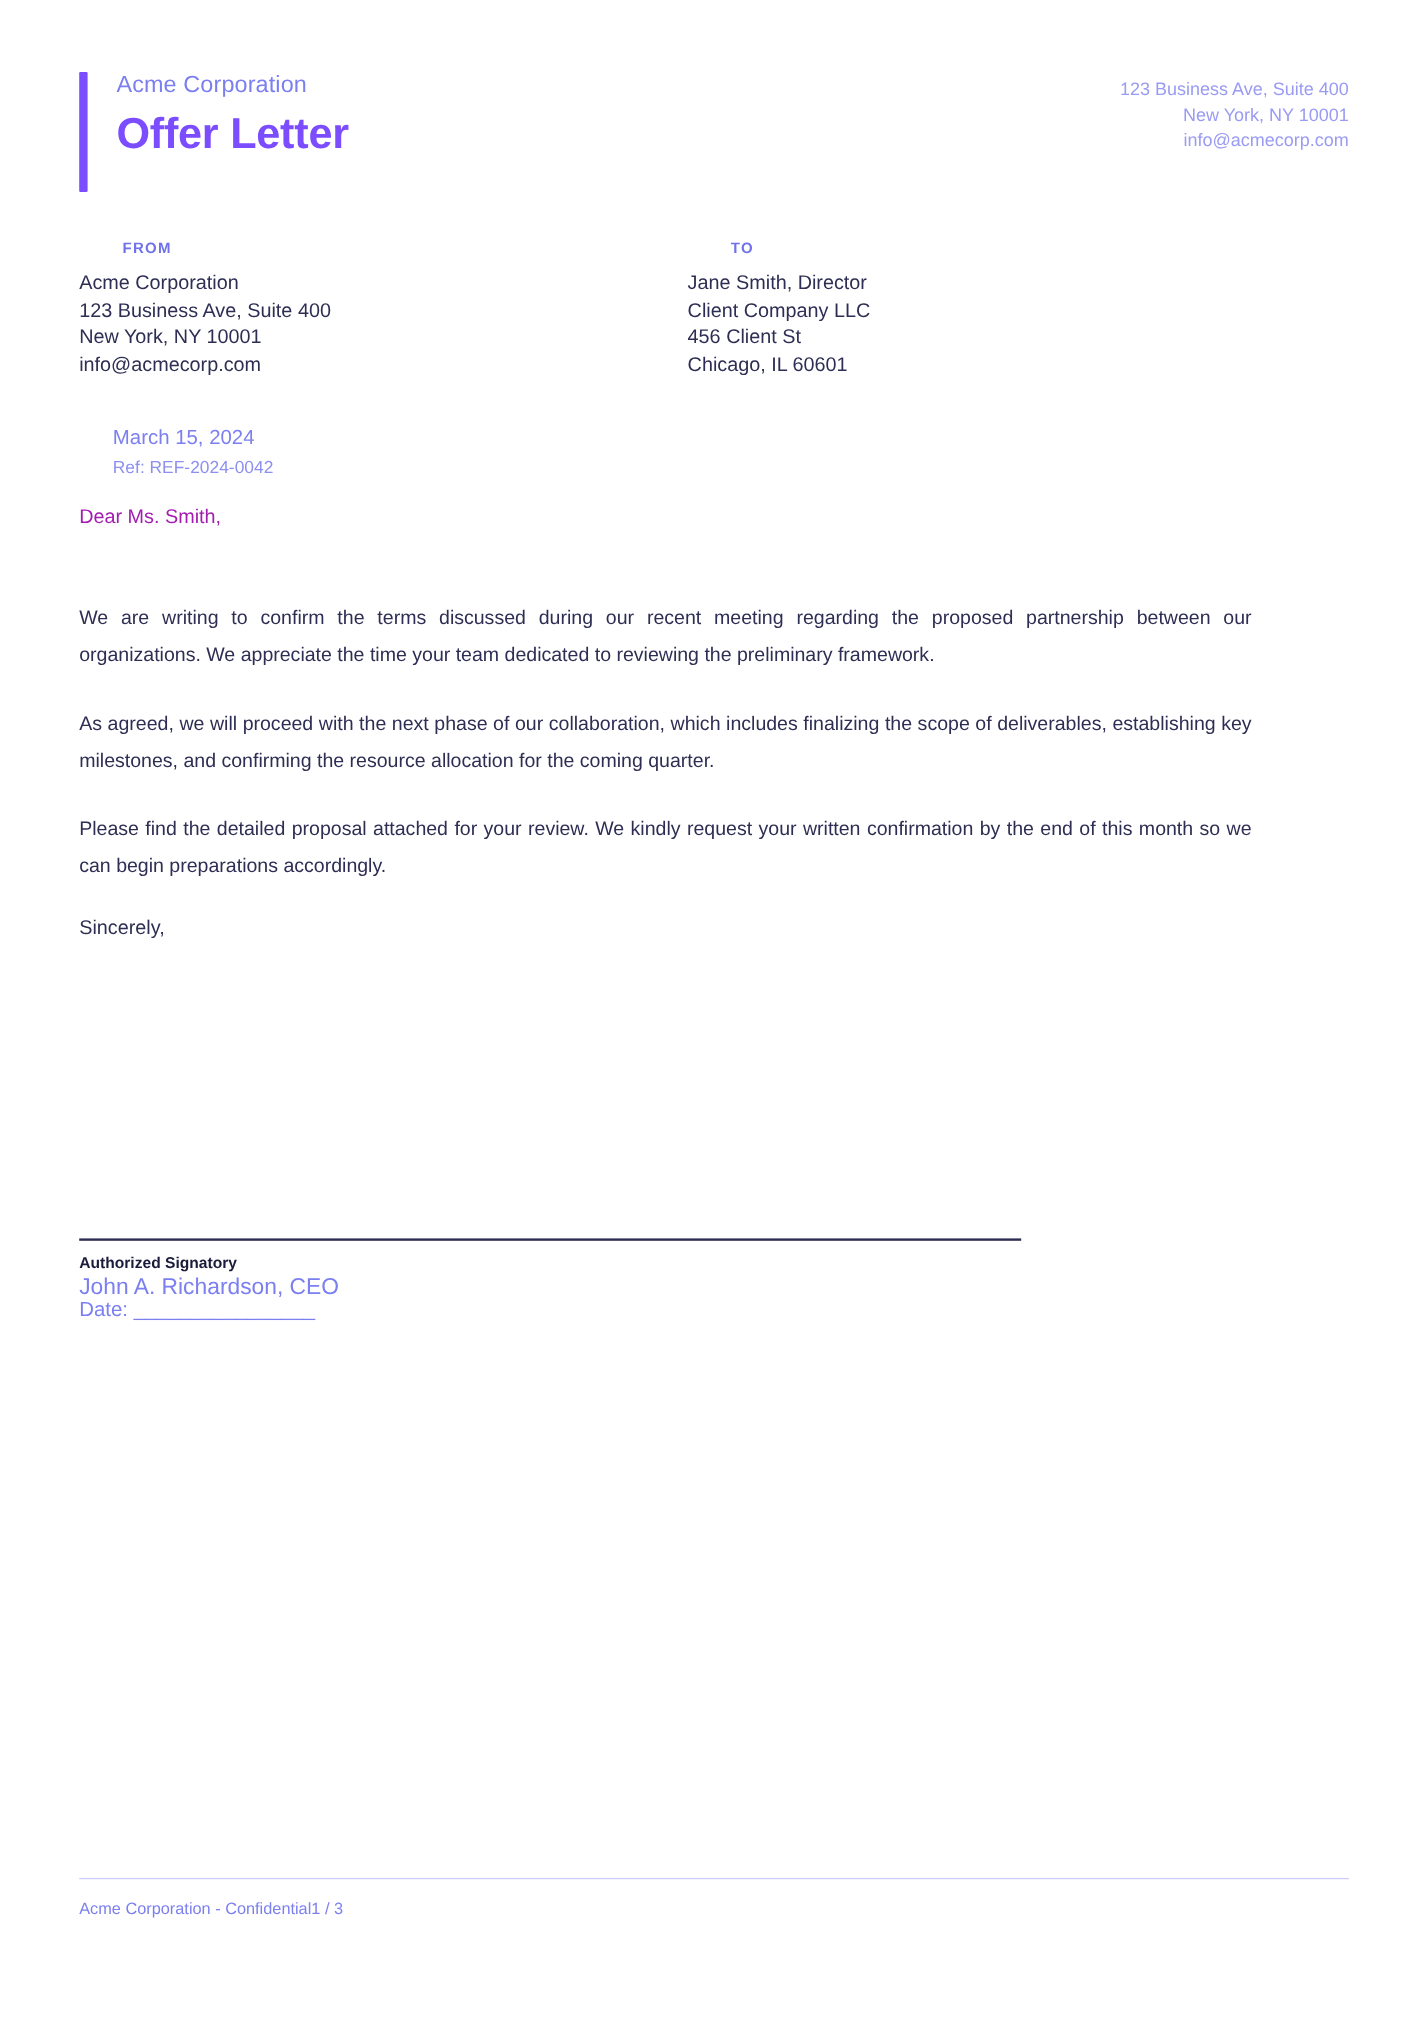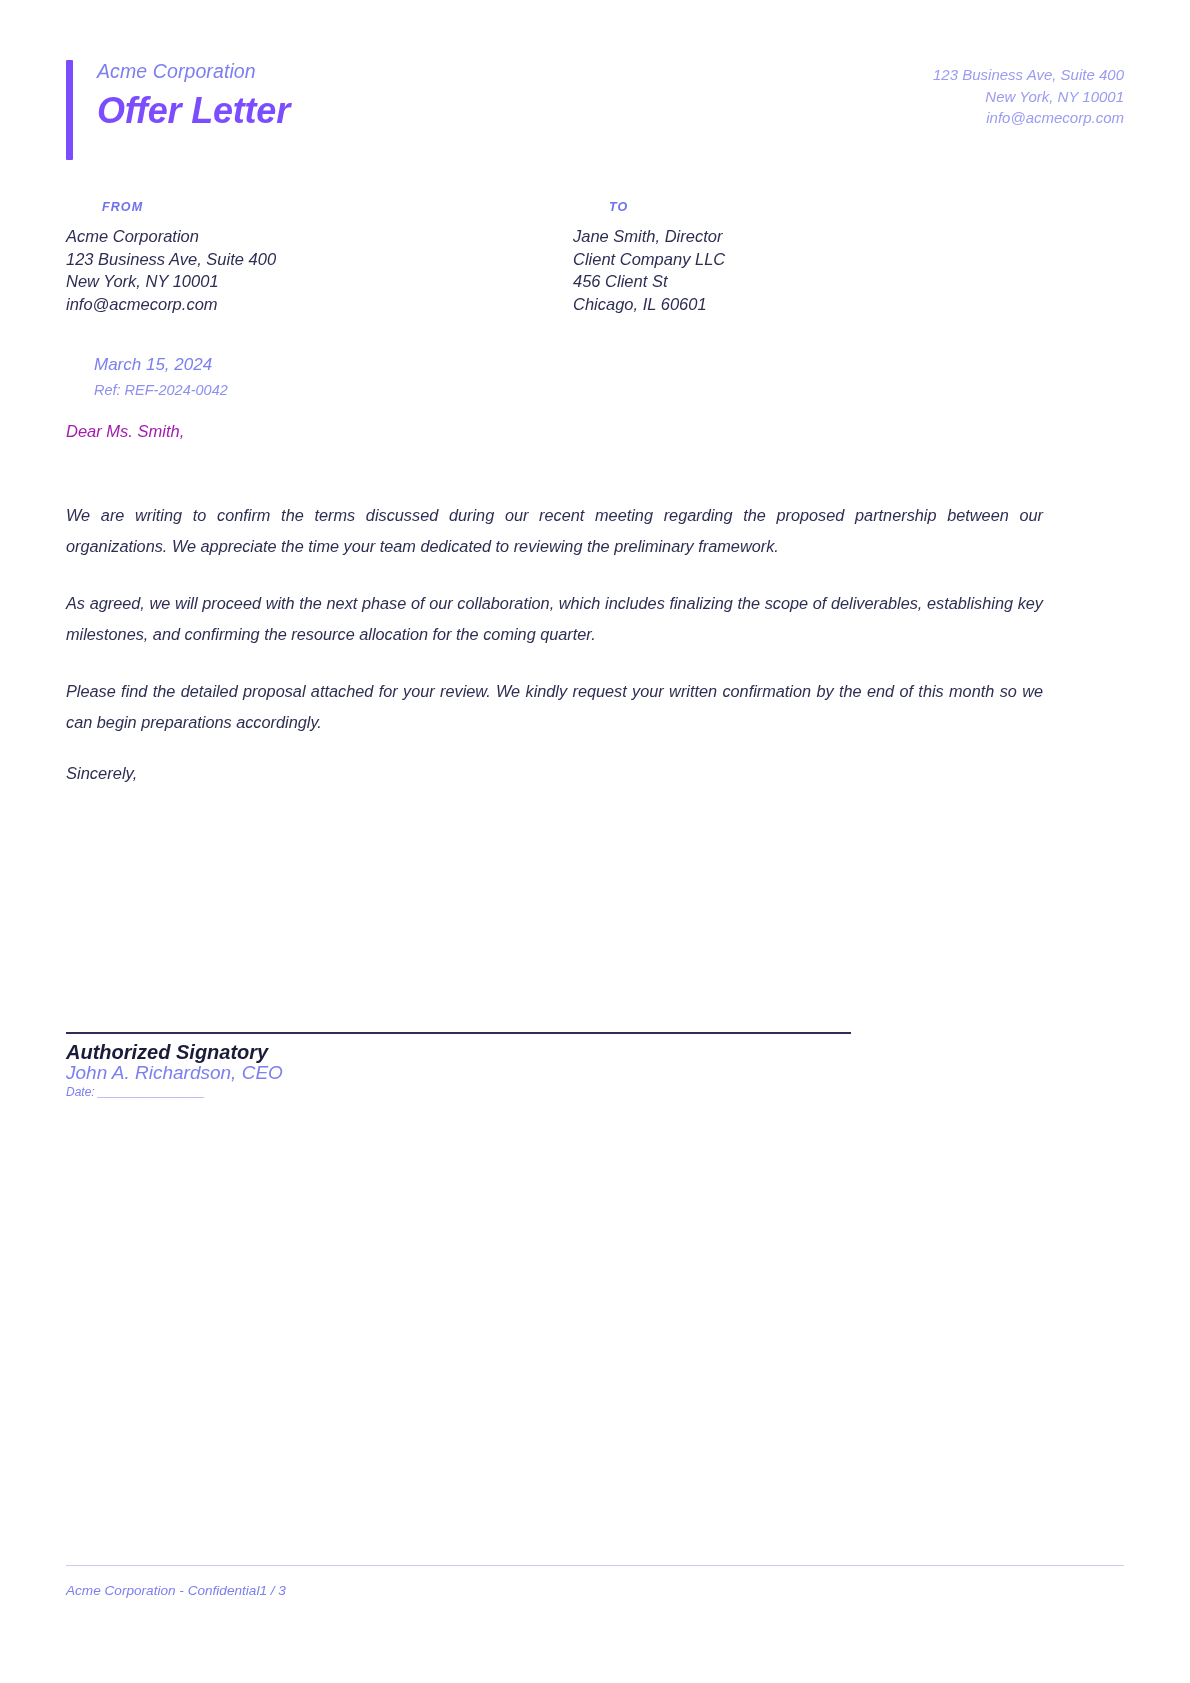--- a/index.html
+++ b/index.html
@@ -14,21 +14,20 @@
     -webkit-font-smoothing: antialiased;
   }
 
   .page {
     position: relative;
     width: 1190px;
     height: 1683px;
     background: #ffffff;
     box-sizing: border-box;
     overflow: hidden;
-    font-style: italic;
   }
 
   
   .letter-header {
     position: absolute;
     left: 66px;
     top: 58px;
     right: 66px;
     height: 105px;
   }
@@ -182,36 +181,36 @@
     height: 70px;
   }
 
   .signature-rule {
     border-top: 2px solid #2e2e54;
     width: 100%;
   }
 
   .sig-name {
     margin-top: 9px;
-    font-size: 20px;
+    font-size: 13px;
     line-height: 19px;
     font-weight: bold;
     color: #1b1b3a;
   }
 
   .sig-person {
     margin-top: 2px;
     font-size: 19px;
     line-height: 18px;
     color: #7b7ff0;
   }
 
   .sig-date {
     margin-top: 1px;
-    font-size: 12px;
+    font-size: 17px;
     line-height: 18px;
     color: #7b7ff0;
     white-space: pre;
   }
 
   
   .letter-footer {
     position: absolute;
     left: 66px;
     right: 66px;

